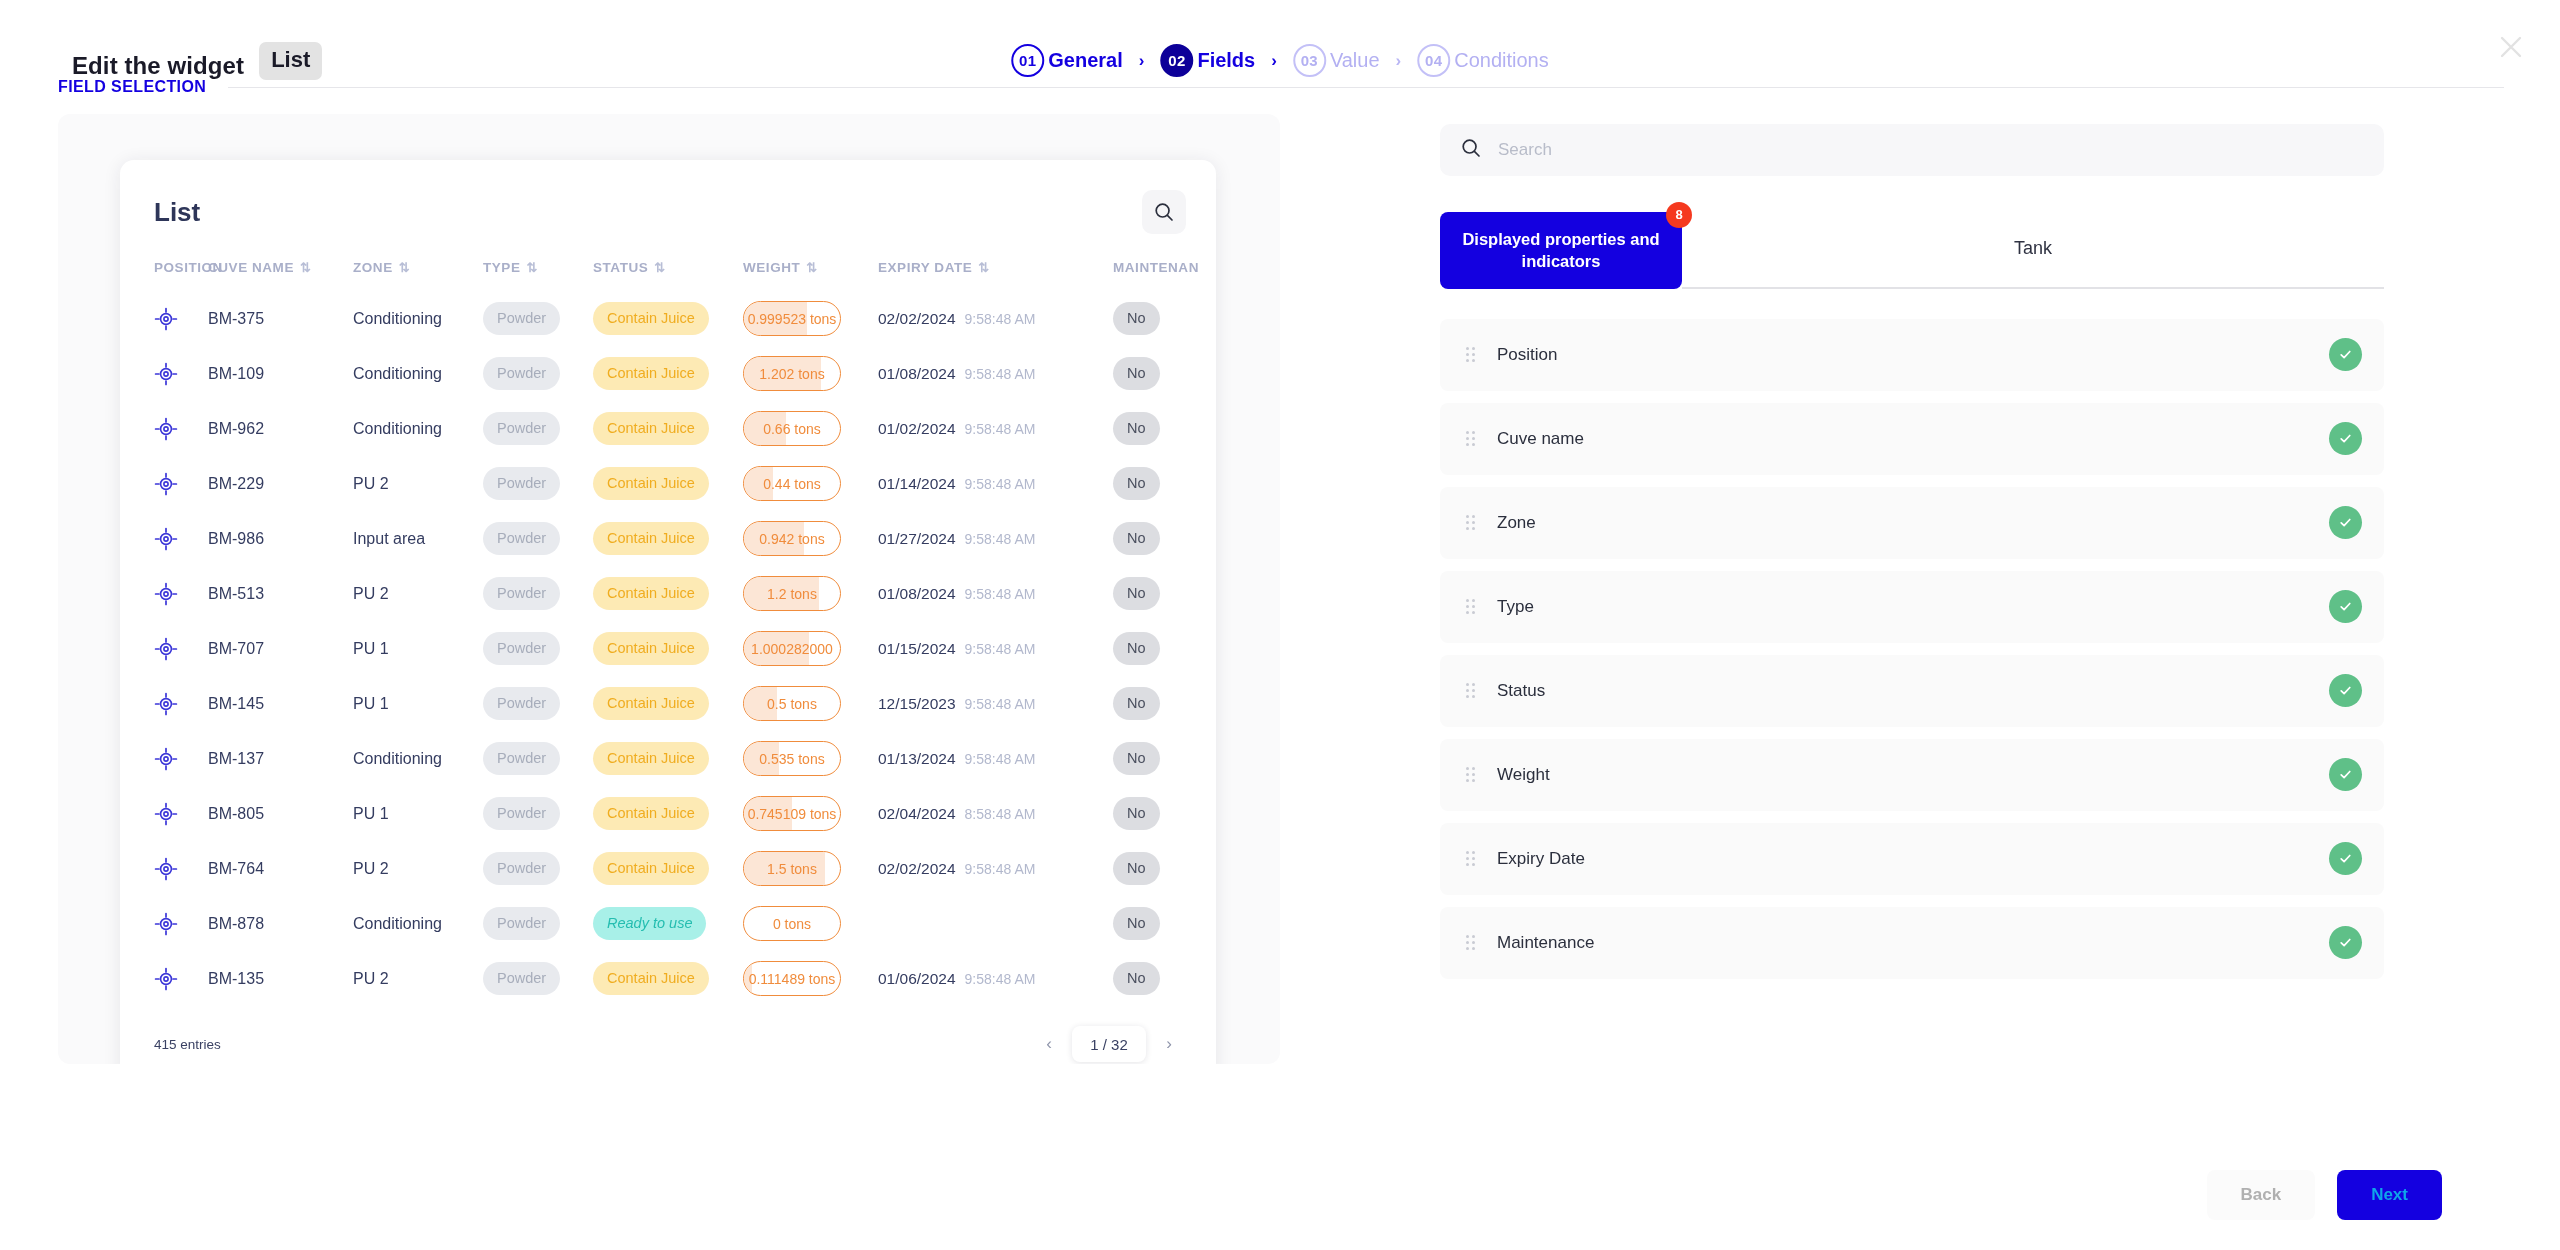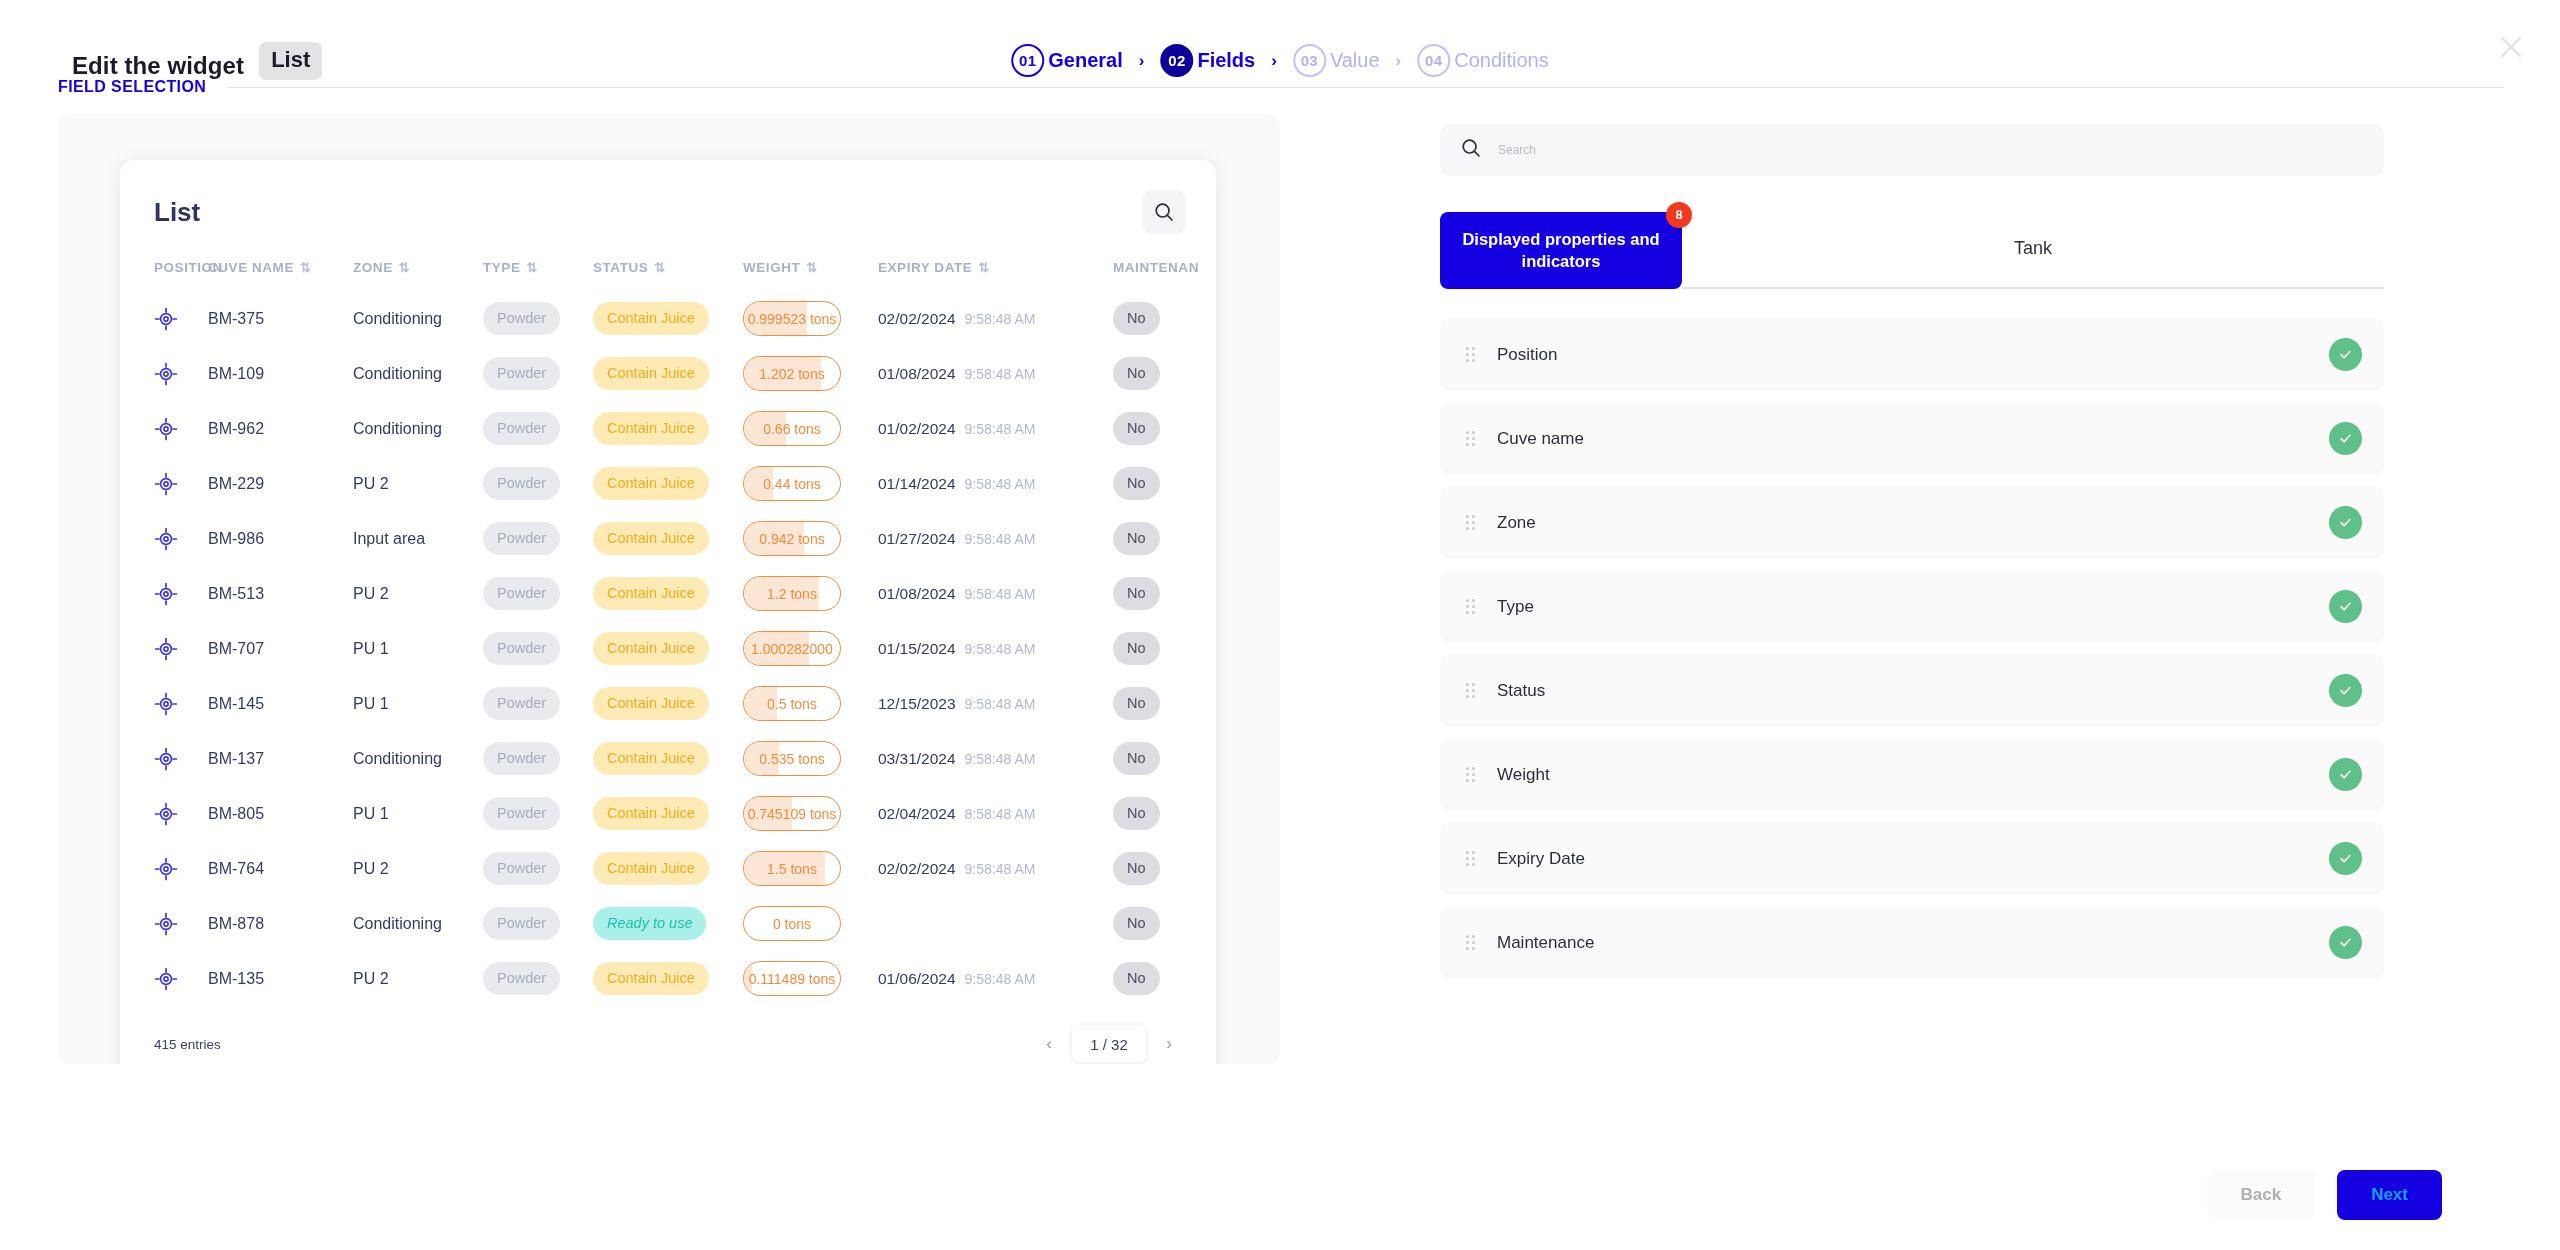--- a/index.html
+++ b/index.html
@@ -205,21 +205,21 @@
     display: flex; align-items: center; gap: 16px;
     background: #f7f7f9;
     border-radius: 10px;
     height: 52px;
     padding: 0 20px;
     margin-bottom: 36px;
   }
   .search-box input {
     border: 0; outline: 0; background: transparent;
     font-family: "Liberation Sans", sans-serif;
-    font-size: 12px; color: #4a4f63; width: 100%;
+    font-size: 17px; color: #4a4f63; width: 100%;
   }
   .search-box input::placeholder { color: #b8bcc9; }
 
   .tabs { display: flex; align-items: stretch; position: relative; }
   .tab-primary {
     position: relative;
     background: #1400e0; color: #ffffff;
     border-radius: 8px;
     width: 242px;
     padding: 16px 18px;
@@ -587,21 +587,21 @@
                 <td class="col-name">BM-137</td>
                 <td class="col-zone">Conditioning</td>
                 <td class="col-type"><span class="chip chip-type">Powder</span></td>
                 <td class="col-status"><span class="chip chip-status-juice">Contain Juice</span></td>
                 <td class="col-weight"><span class="weight-pill">
                     <span class="weight-fill" style="width:36%"></span>
                     <span class="weight-txt">0.535 tons</span>
                   </span></td>
                 <td class="col-expiry">
                   <span class="date-cell">
-                    <span class="date-main">03/31/2024</span>
+                    <span class="date-main">01/13/2024</span>
                     <span class="date-time">9:58:48 AM</span>
                   </span>
                 </td>
                 <td class="col-maint"><span class="chip chip-maint">No</span></td>
               </tr>
               <tr>
                 <td class="col-pos"><span><svg class="pos-icon" width="24" height="24" viewBox="0 0 24 24" aria-hidden="true">
                       <circle cx="12" cy="12" r="5.4" stroke="#3a35d8" stroke-width="1.6" fill="none"></circle>
                       <circle cx="12" cy="12" r="2.1" stroke="#3a35d8" stroke-width="1.6" fill="none"></circle>
                       <path d="M12 1.6V5 M12 19V22.4 M1.6 12H5 M19 12H22.4" stroke="#3a35d8" stroke-width="1.7" stroke-linecap="round"></path>

